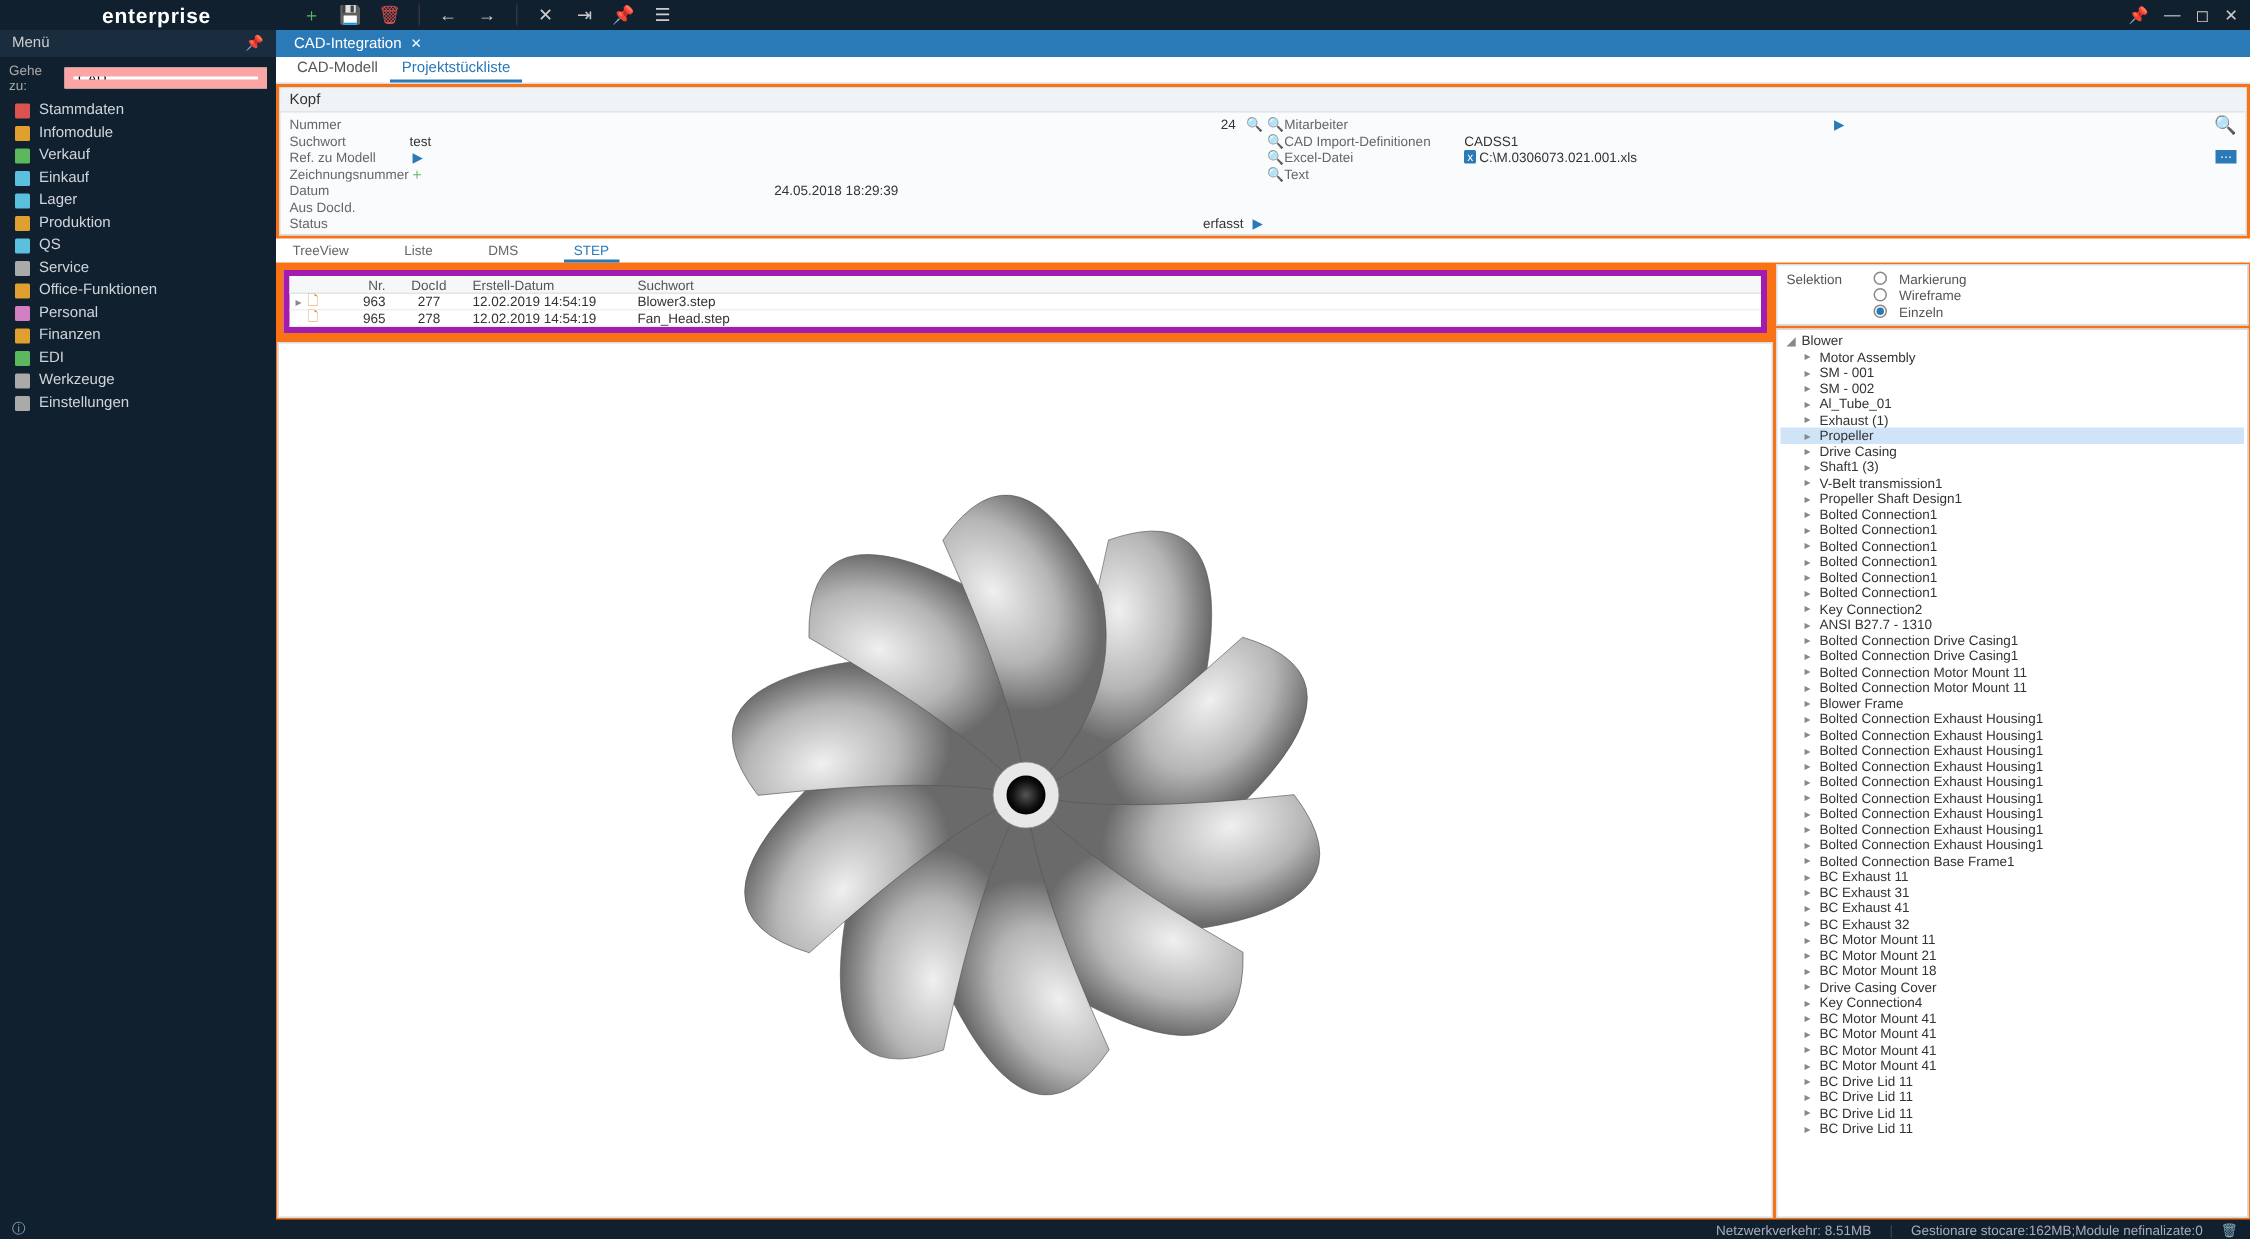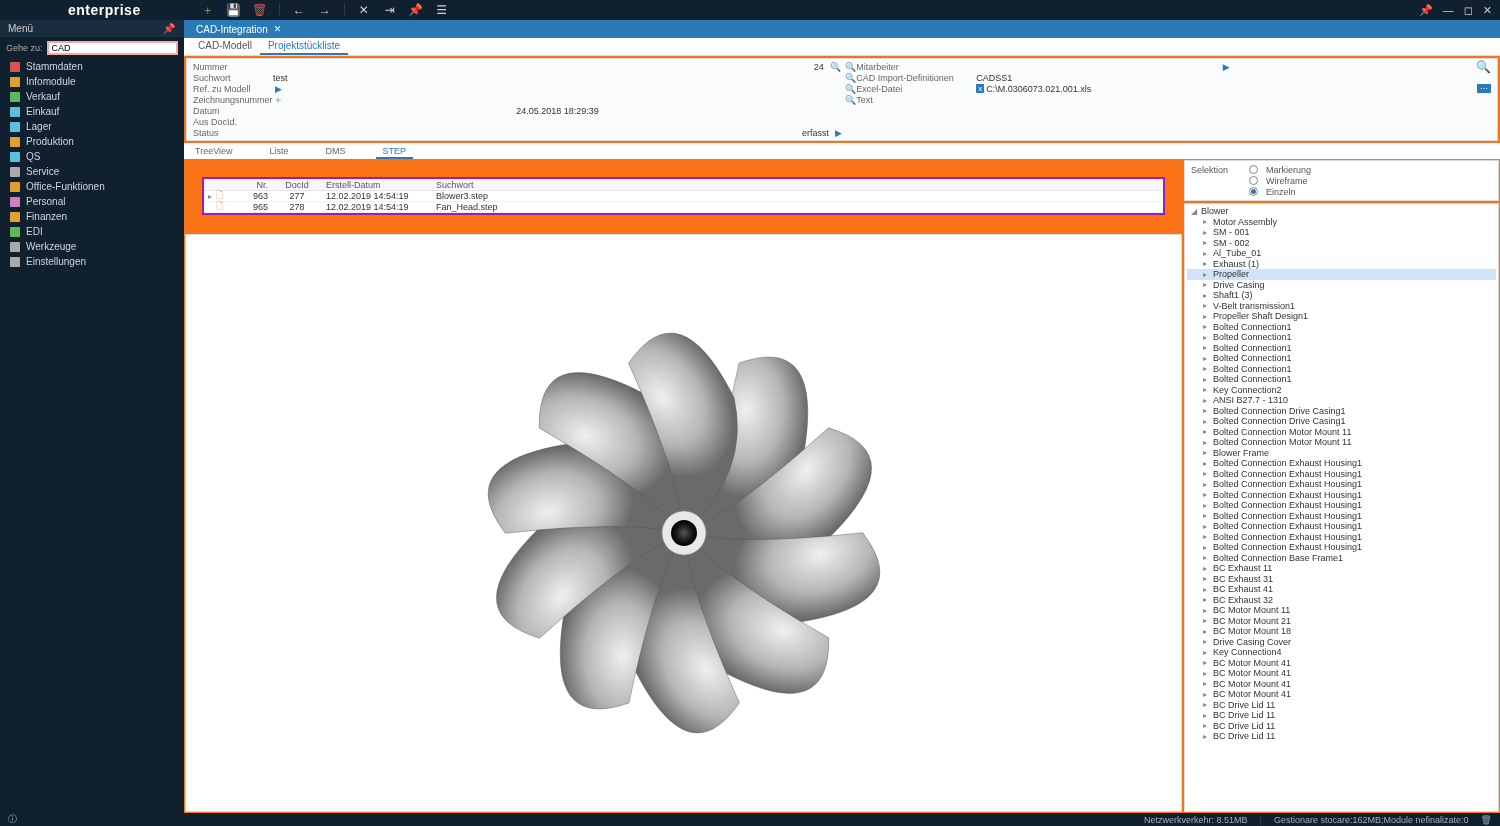--- a/index.html
+++ b/index.html
@@ -18,21 +18,21 @@
 .win-ctrl { cursor: pointer; }
 
 
 .main-layout { display: flex; height: calc(100% - 20px - 13px); }
 
 
 .sidebar { width: 184px; background: #10202f; display: flex; flex-direction: column; }
 .sidebar-header { background: #1a2d3e; color: #ccc; padding: 3px 8px; font-size: 10px; display: flex; justify-content: space-between; }
 .sidebar-search { padding: 4px 6px; display: flex; align-items: center; gap: 4px; }
 .sidebar-search-label { color: #aaa; font-size: 9px; }
-.sidebar-search input { flex: 1; height: 14px; font-size: 9px; padding: 0 3px; border: 2px solid #fca5a5; background: #fff; }
+.sidebar-search input { flex: 1; height: 14px; font-size: 9px; padding: 0 3px; border: 6px solid #fca5a5; background: #fff; }
 .sidebar-items { list-style: none; }
 .sidebar-item { display: flex; align-items: center; gap: 6px; padding: 2px 10px; color: #d0d5dc; font-size: 10px; cursor: pointer; height: 15px; }
 .sidebar-icon { width: 10px; height: 10px; display: inline-block; }
 
 
 .content { flex: 1; background: #f97316; display: flex; flex-direction: column; }
 
 
 .tab-bar { background: #2a7ab8; height: 18px; display: flex; align-items: center; padding: 0 6px; }
 .tab-bar-tab { color: #fff; font-size: 10px; display: flex; align-items: center; gap: 6px; padding: 0 6px; }
@@ -62,21 +62,21 @@
 .big-search { margin-left: auto; color: #e09040; font-size: 12px; cursor: pointer; }
 
 
 .inner-tab-bar { background: #fff; height: 16px; display: flex; align-items: flex-end; padding: 0 4px; gap: 23px; }
 .inner-tab { font-size: 9px; color: #666; padding: 2px 7px 1px; border-bottom: 2px solid transparent; cursor: pointer; }
 .inner-tab.active { border-bottom: 2px solid #2a7ab8; color: #2a7ab8; }
 
 
 .work-row { display: flex; flex: 1; min-height: 0; }
 .work-main { flex: 1; display: flex; flex-direction: column; min-width: 0; }
-.table-area { background: #fff; border: 2px solid #a21caf; margin: 18px; }
+.table-area { background: #fff; border: 4px solid #a21caf; margin: 5px; }
 .table-header { display: flex; background: #f5f7f9; border-bottom: 1px solid #e0e5ea; font-size: 9px; color: #555; height: 12px; align-items: center; }
 .table-row { display: flex; border-bottom: 1px solid #eef1f4; font-size: 9px; height: 11px; align-items: center; }
 .th, .td { padding: 0 4px; }
 .c-icon { width: 20px; }
 .c-nr { width: 40px; text-align: right; }
 .c-doc { width: 50px; text-align: center; }
 .c-date { width: 110px; }
 .c-such { width: 140px; }
 .row-icon { color: #e09040; font-size: 9px; }
 .row-ptr { width: 8px; color: #888; font-size: 8px; text-align: center; }
@@ -215,20 +215,21 @@
         <span class="tab-close">✕</span>
       </div>
     </div>
 
     <div class="subtab-bar" id="subtab-bar">
         <div class="subtab">CAD-Modell</div>
         <div class="subtab active">Projektstückliste</div>
       </div>
 
     <div class="form-area">
+      <div class="form-header">Kopf</div>
       <div class="form-body">
         <div class="form-col-left">
           <div class="form-row">
             <span class="form-label">Nummer</span>
             <span class="form-value-right">24</span>
             <span class="form-search-icon">🔍</span>
           </div>
           <div class="form-row">
             <span class="form-label">Suchwort</span>
             <span class="form-value">test</span>

